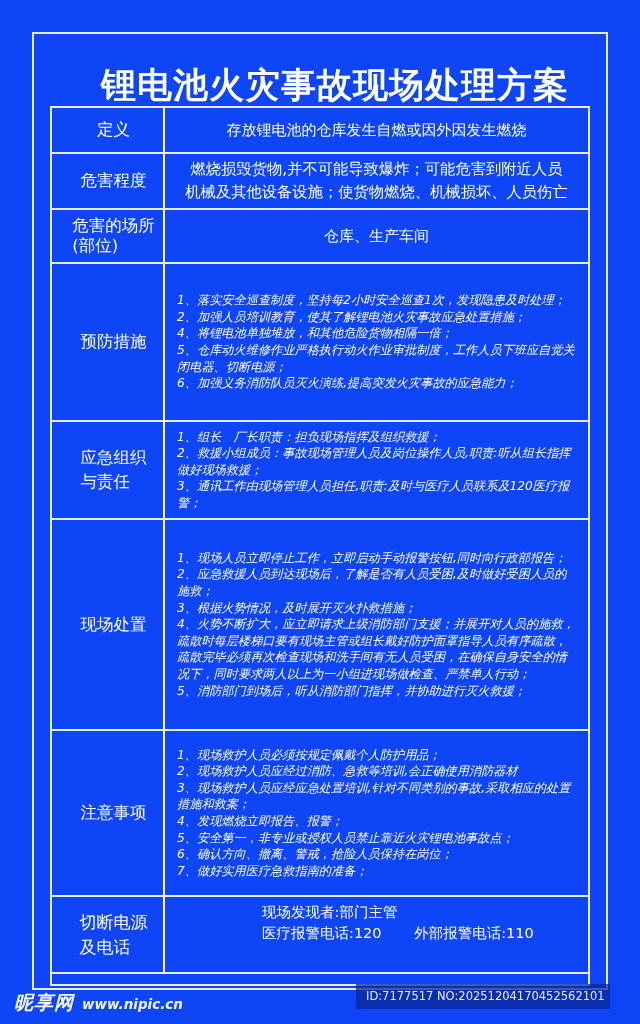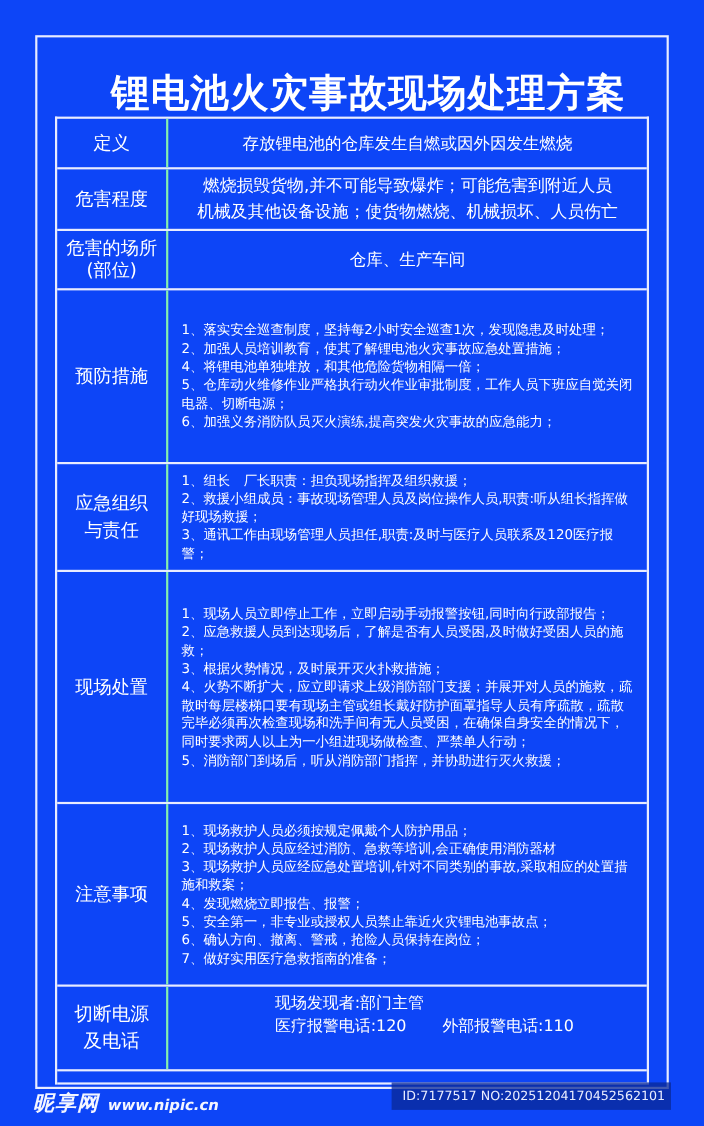--- a/index.html
+++ b/index.html
@@ -45,29 +45,29 @@
       border-bottom: none;
     }
     .row {
       display: flex;
       border-bottom: 2px solid #e8ecff;
       box-sizing: border-box;
     }
     .cell-label {
       width: 101px;
       flex: 0 0 101px;
-      border-right: 2px solid #86efac;
+      border-right: 2px solid #fef9c3;
       display: flex;
       align-items: center;
       justify-content: center;
-      text-align: center;
       font-size: 16.5px;
       line-height: 20px;
       box-sizing: border-box;
       padding: 0 4px;
+      margin-left: 12px;
     }
     .cell-value {
       flex: 1;
       display: flex;
       align-items: center;
       box-sizing: border-box;
       font-size: 15px;
     }
     .cell-value.center {
       justify-content: center;
@@ -75,20 +75,21 @@
     }
     .cell-value.list {
       padding: 0 10px 0 12px;
       font-size: 12.2px;
       line-height: 16.6px;
     }
     .cell-value.list ol {
       margin: 0;
       padding: 0;
       list-style: none;
+      font-style: italic;
     }
     .cell-value.list li {
       margin: 0;
       padding: 0;
     }
     .two-line {
       line-height: 23px;
       font-size: 15.3px;
     }
     .contact {
@@ -100,21 +101,21 @@
       margin-left: 23px;
     }
     .contact .line2 span + span {
       margin-left: 28px;
     }
     .blank-row {
       height: 12px;
     }
     .wm-left {
       position: absolute;
-      left: 30px;
+      left: 14px;
       top: 990px;
       display: flex;
       align-items: baseline;
       font-style: italic;
       font-weight: bold;
       color: #f4f6ff;
     }
     .wm-left .brand {
       font-size: 19px;
       letter-spacing: 1px;

